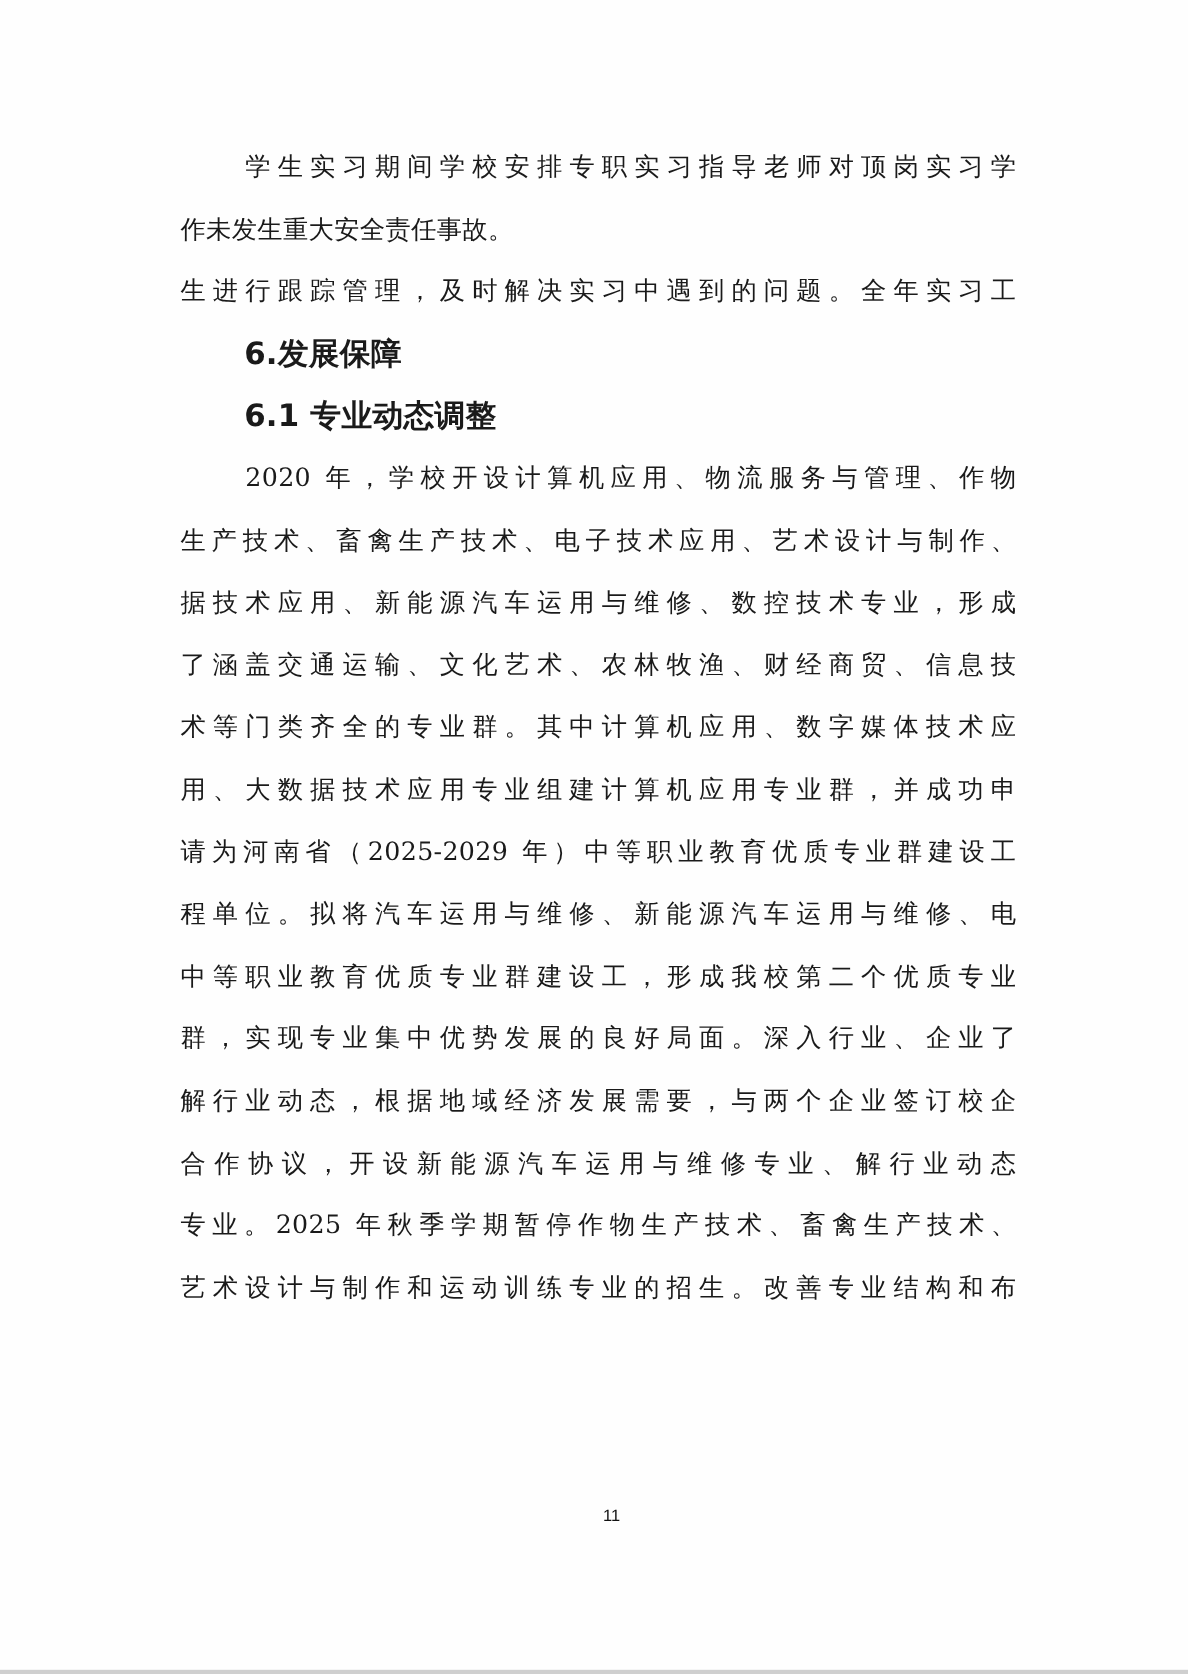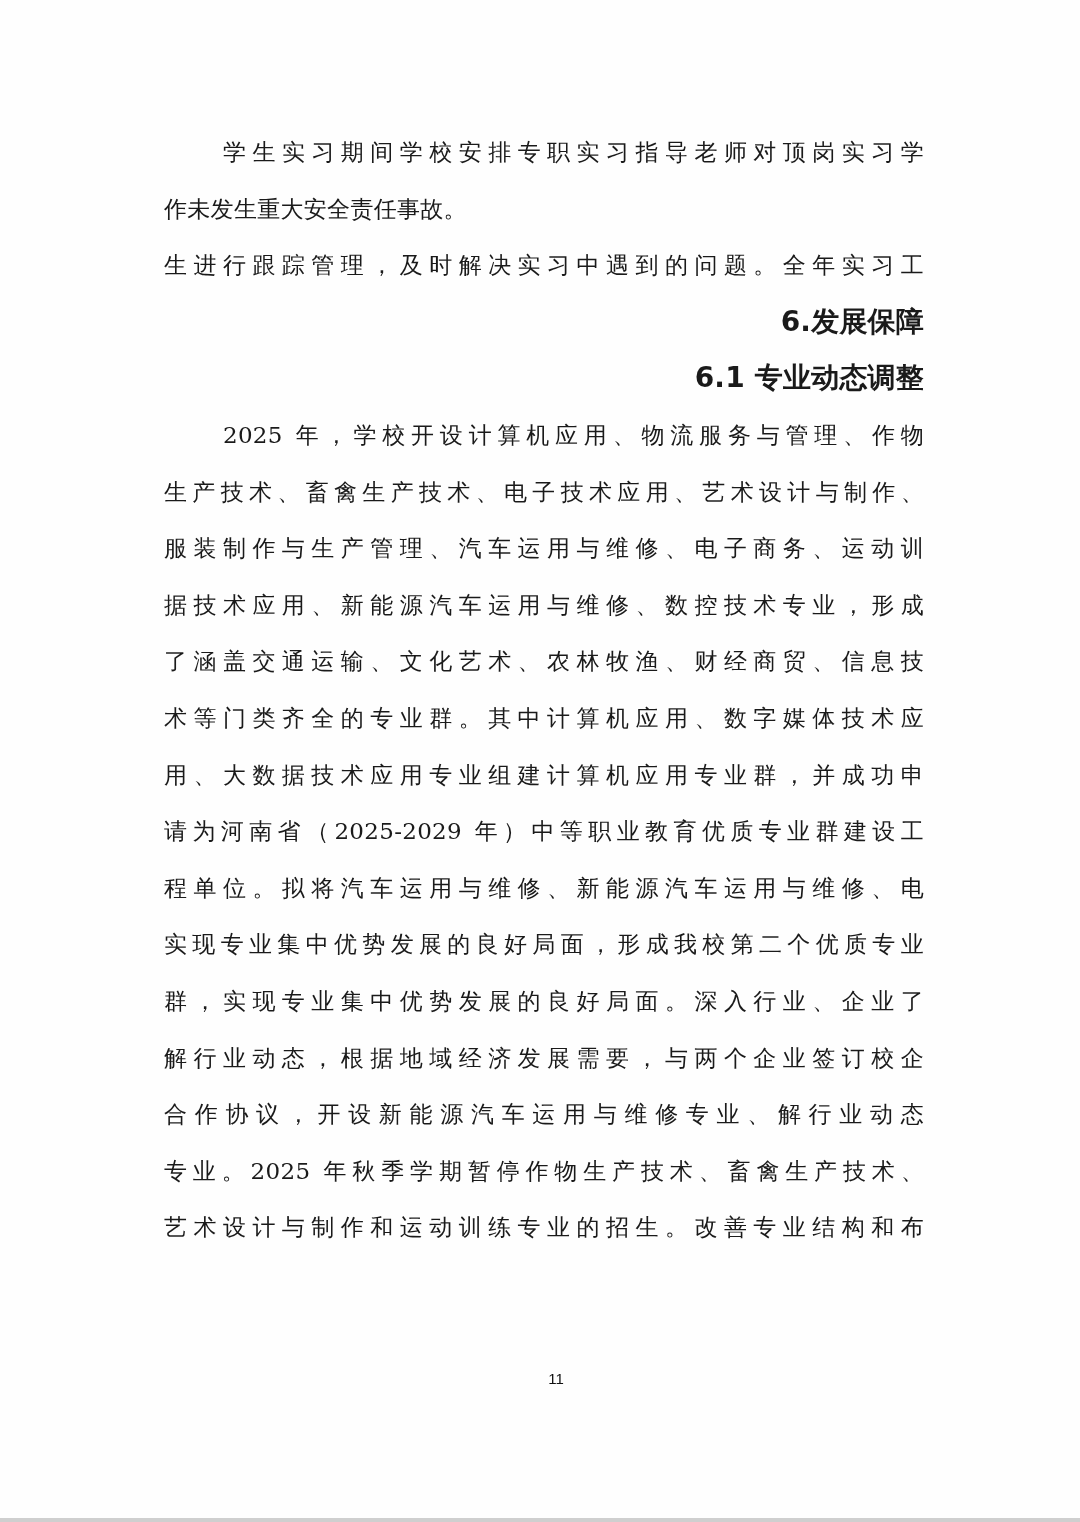--- a/index.html
+++ b/index.html
@@ -12,21 +12,21 @@
   .bottom-strip { position:absolute; left:0; bottom:0; width:1080px; height:4px; background:#cfcfcf; }
   .content { position:absolute; left:164px; top:128px; width:760px; }
   .line {
     height:56.6px; line-height:48px; font-size:23px; white-space:nowrap;
     letter-spacing:0.3px; text-align:justify; text-align-last:justify;
   }
   .line.last { text-align-last:left; }
   .indent { padding-left:59px; }
   .heading {
     height:56.6px; line-height:48px; font-size:28px; font-weight:bold; padding-left:58px;
-    font-family: "DejaVu Sans", "Liberation Sans", sans-serif; letter-spacing:0.2px;text-align:right;
+    font-family: "DejaVu Sans", "Liberation Sans", sans-serif; letter-spacing:0.2px;
   }
   .page-number {
     position:absolute; left:0; width:1112px; top:1370px; text-align:center;
     font-family:"Liberation Sans", sans-serif; font-size:15px; color:#111;
   }
 </style>
 </head>
 <body>
 
 <div class="page">
@@ -34,30 +34,29 @@
     <div>
       <div class="line indent">学生实习期间学校安排专职实习指导老师对顶岗实习学</div>
       <div class="line last">作未发生重大安全责任事故。</div>
       <div class="line">生进行跟踪管理，及时解决实习中遇到的问题。全年实习工</div>
     </div>
 
     <div class="heading">6.发展保障</div>
     <div class="heading">6.1 专业动态调整</div>
 
     <div>
-      <div class="line indent">2025 年，学校开设计算机应用、物流服务与管理、作物</div>
+      <div class="line indent">2020 年，学校开设计算机应用、物流服务与管理、作物</div>
       <div class="line">生产技术、畜禽生产技术、电子技术应用、艺术设计与制作、</div>
-      <div class="line">服装制作与生产管理、汽车运用与维修、电子商务、运动训</div>
       <div class="line">据技术应用、新能源汽车运用与维修、数控技术专业，形成</div>
       <div class="line">了涵盖交通运输、文化艺术、农林牧渔、财经商贸、信息技</div>
       <div class="line">术等门类齐全的专业群。其中计算机应用、数字媒体技术应</div>
       <div class="line">用、大数据技术应用专业组建计算机应用专业群，并成功申</div>
       <div class="line">请为河南省（2025-2029 年）中等职业教育优质专业群建设工</div>
       <div class="line">程单位。拟将汽车运用与维修、新能源汽车运用与维修、电</div>
-      <div class="line">实现专业集中优势发展的良好局面，形成我校第二个优质专业</div>
+      <div class="line">中等职业教育优质专业群建设工，形成我校第二个优质专业</div>
       <div class="line">群，实现专业集中优势发展的良好局面。深入行业、企业了</div>
       <div class="line">解行业动态，根据地域经济发展需要，与两个企业签订校企</div>
       <div class="line">合作协议，开设新能源汽车运用与维修专业、解行业动态</div>
       <div class="line">专业。2025 年秋季学期暂停作物生产技术、畜禽生产技术、</div>
       <div class="line">艺术设计与制作和运动训练专业的招生。改善专业结构和布</div>
     </div>
   </div>
 
   <div class="page-number">11</div>
 </div>

